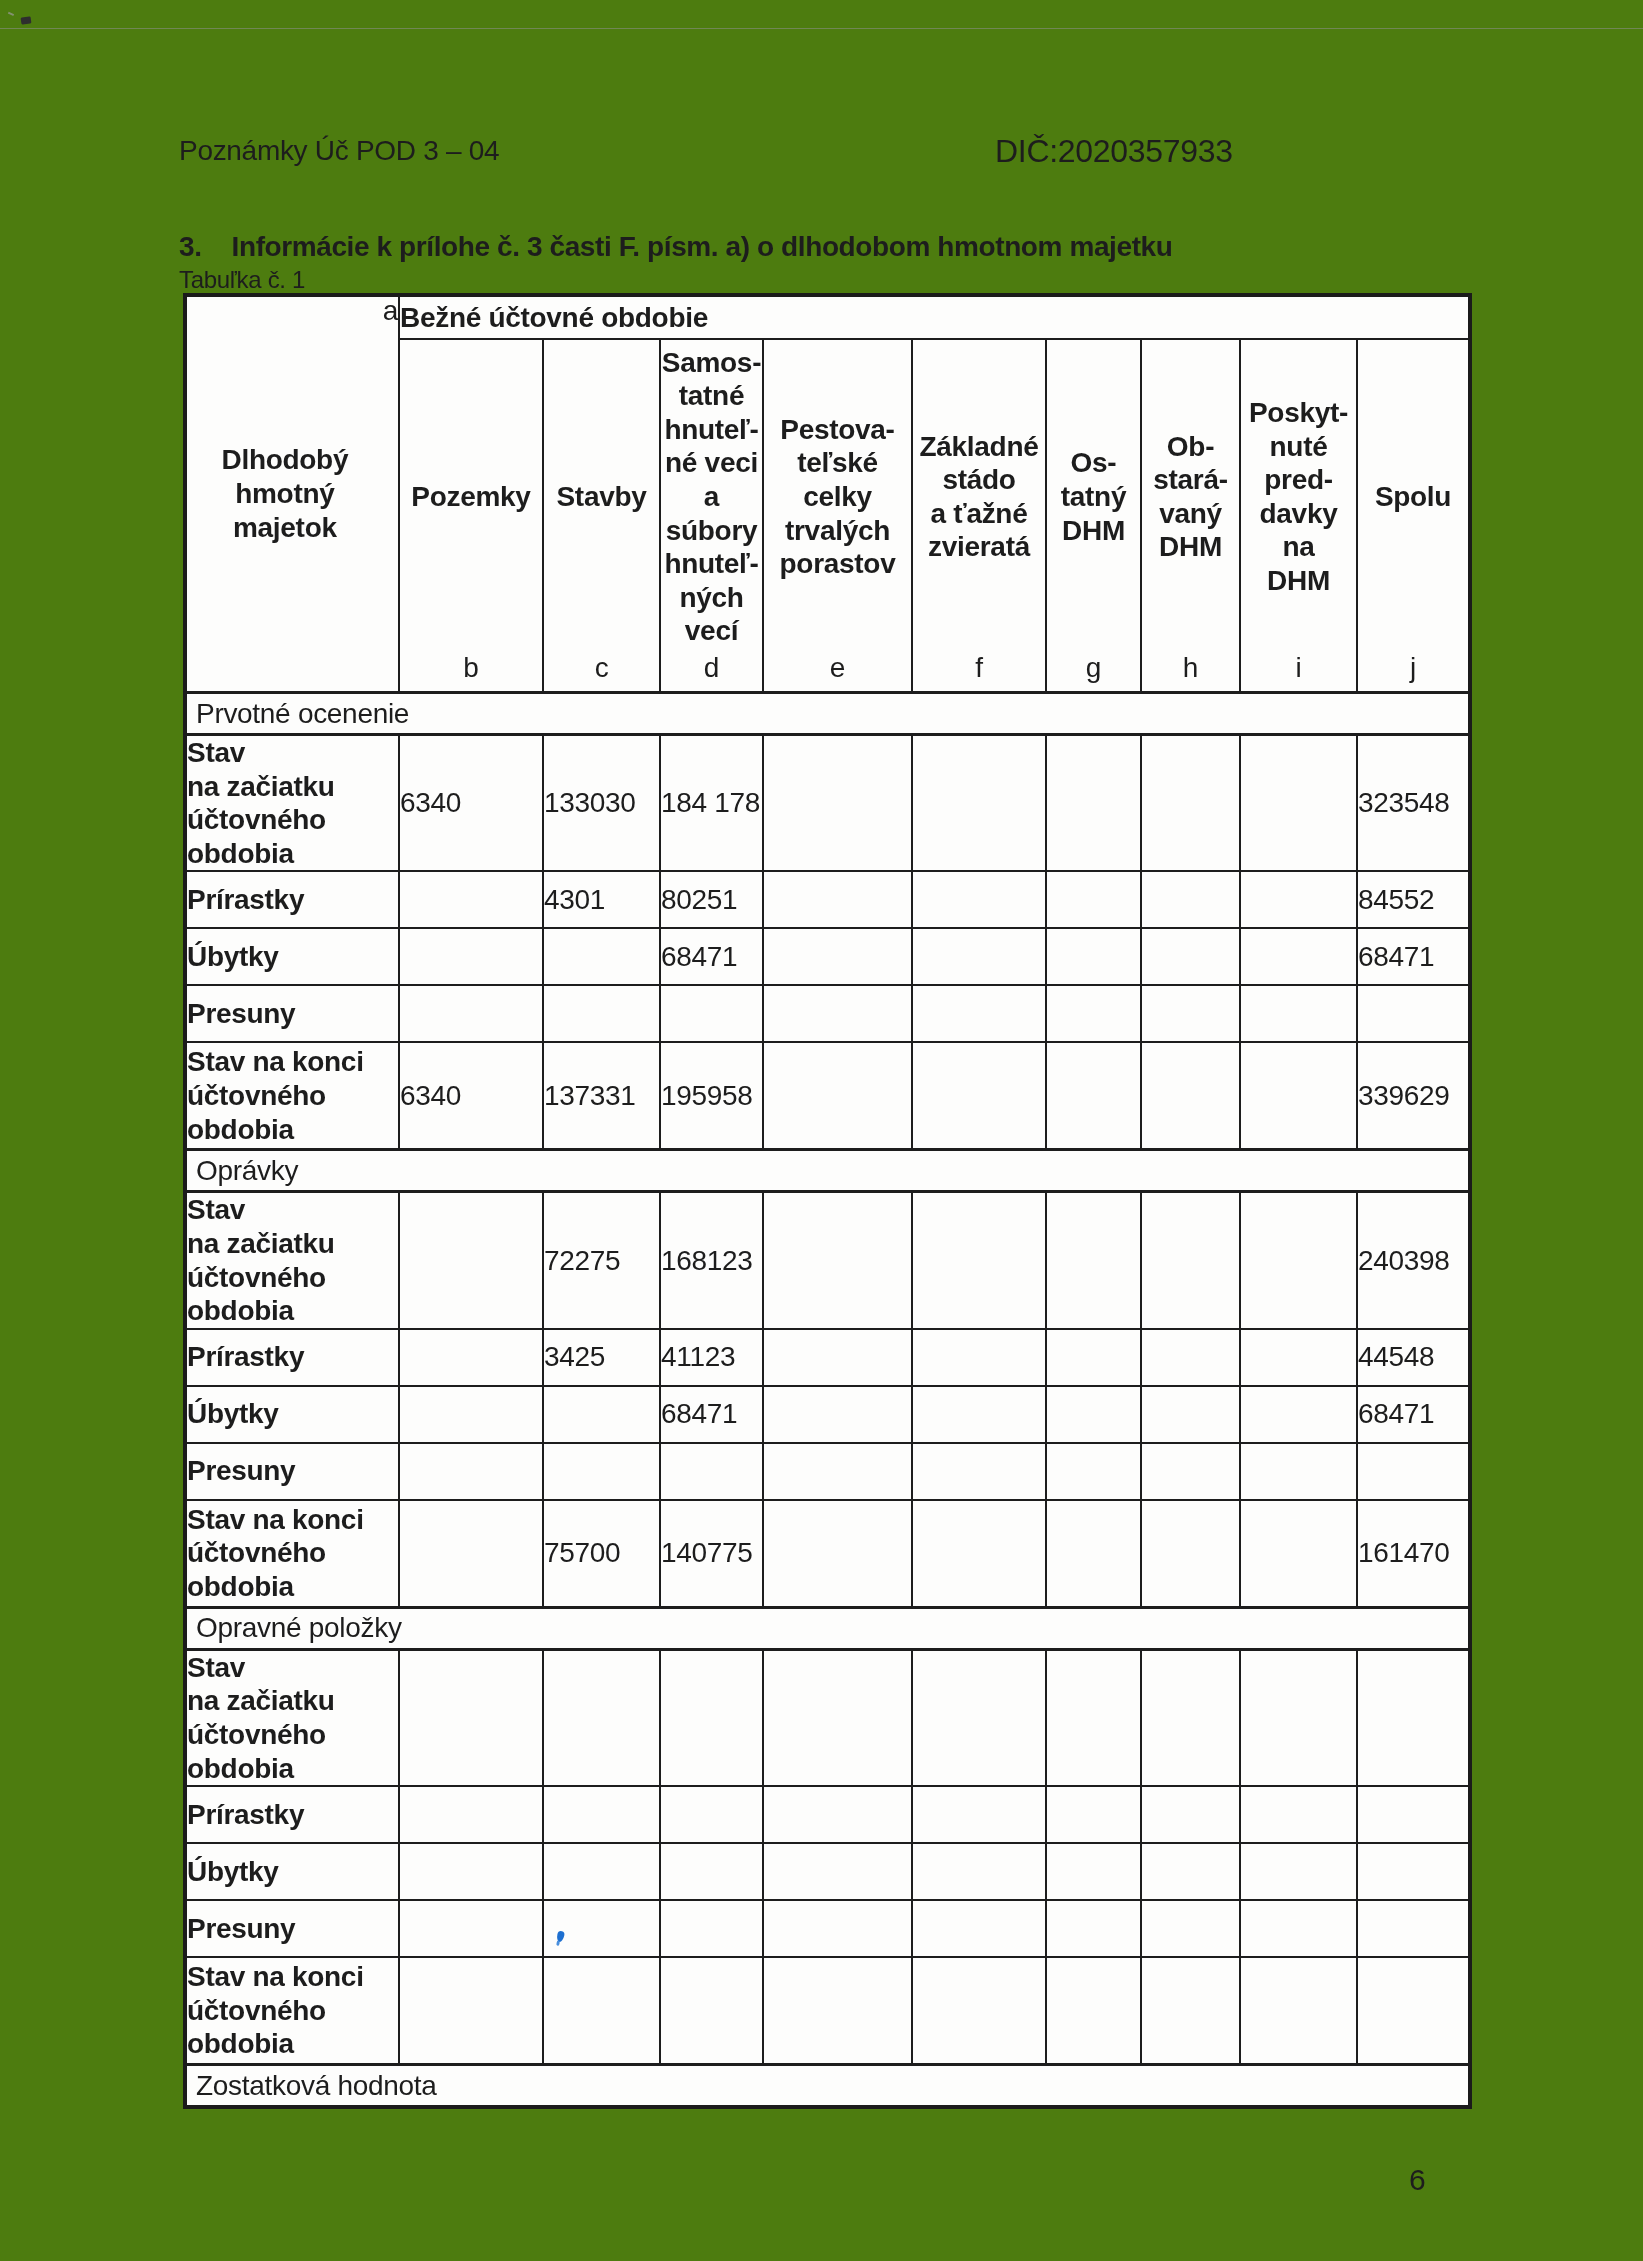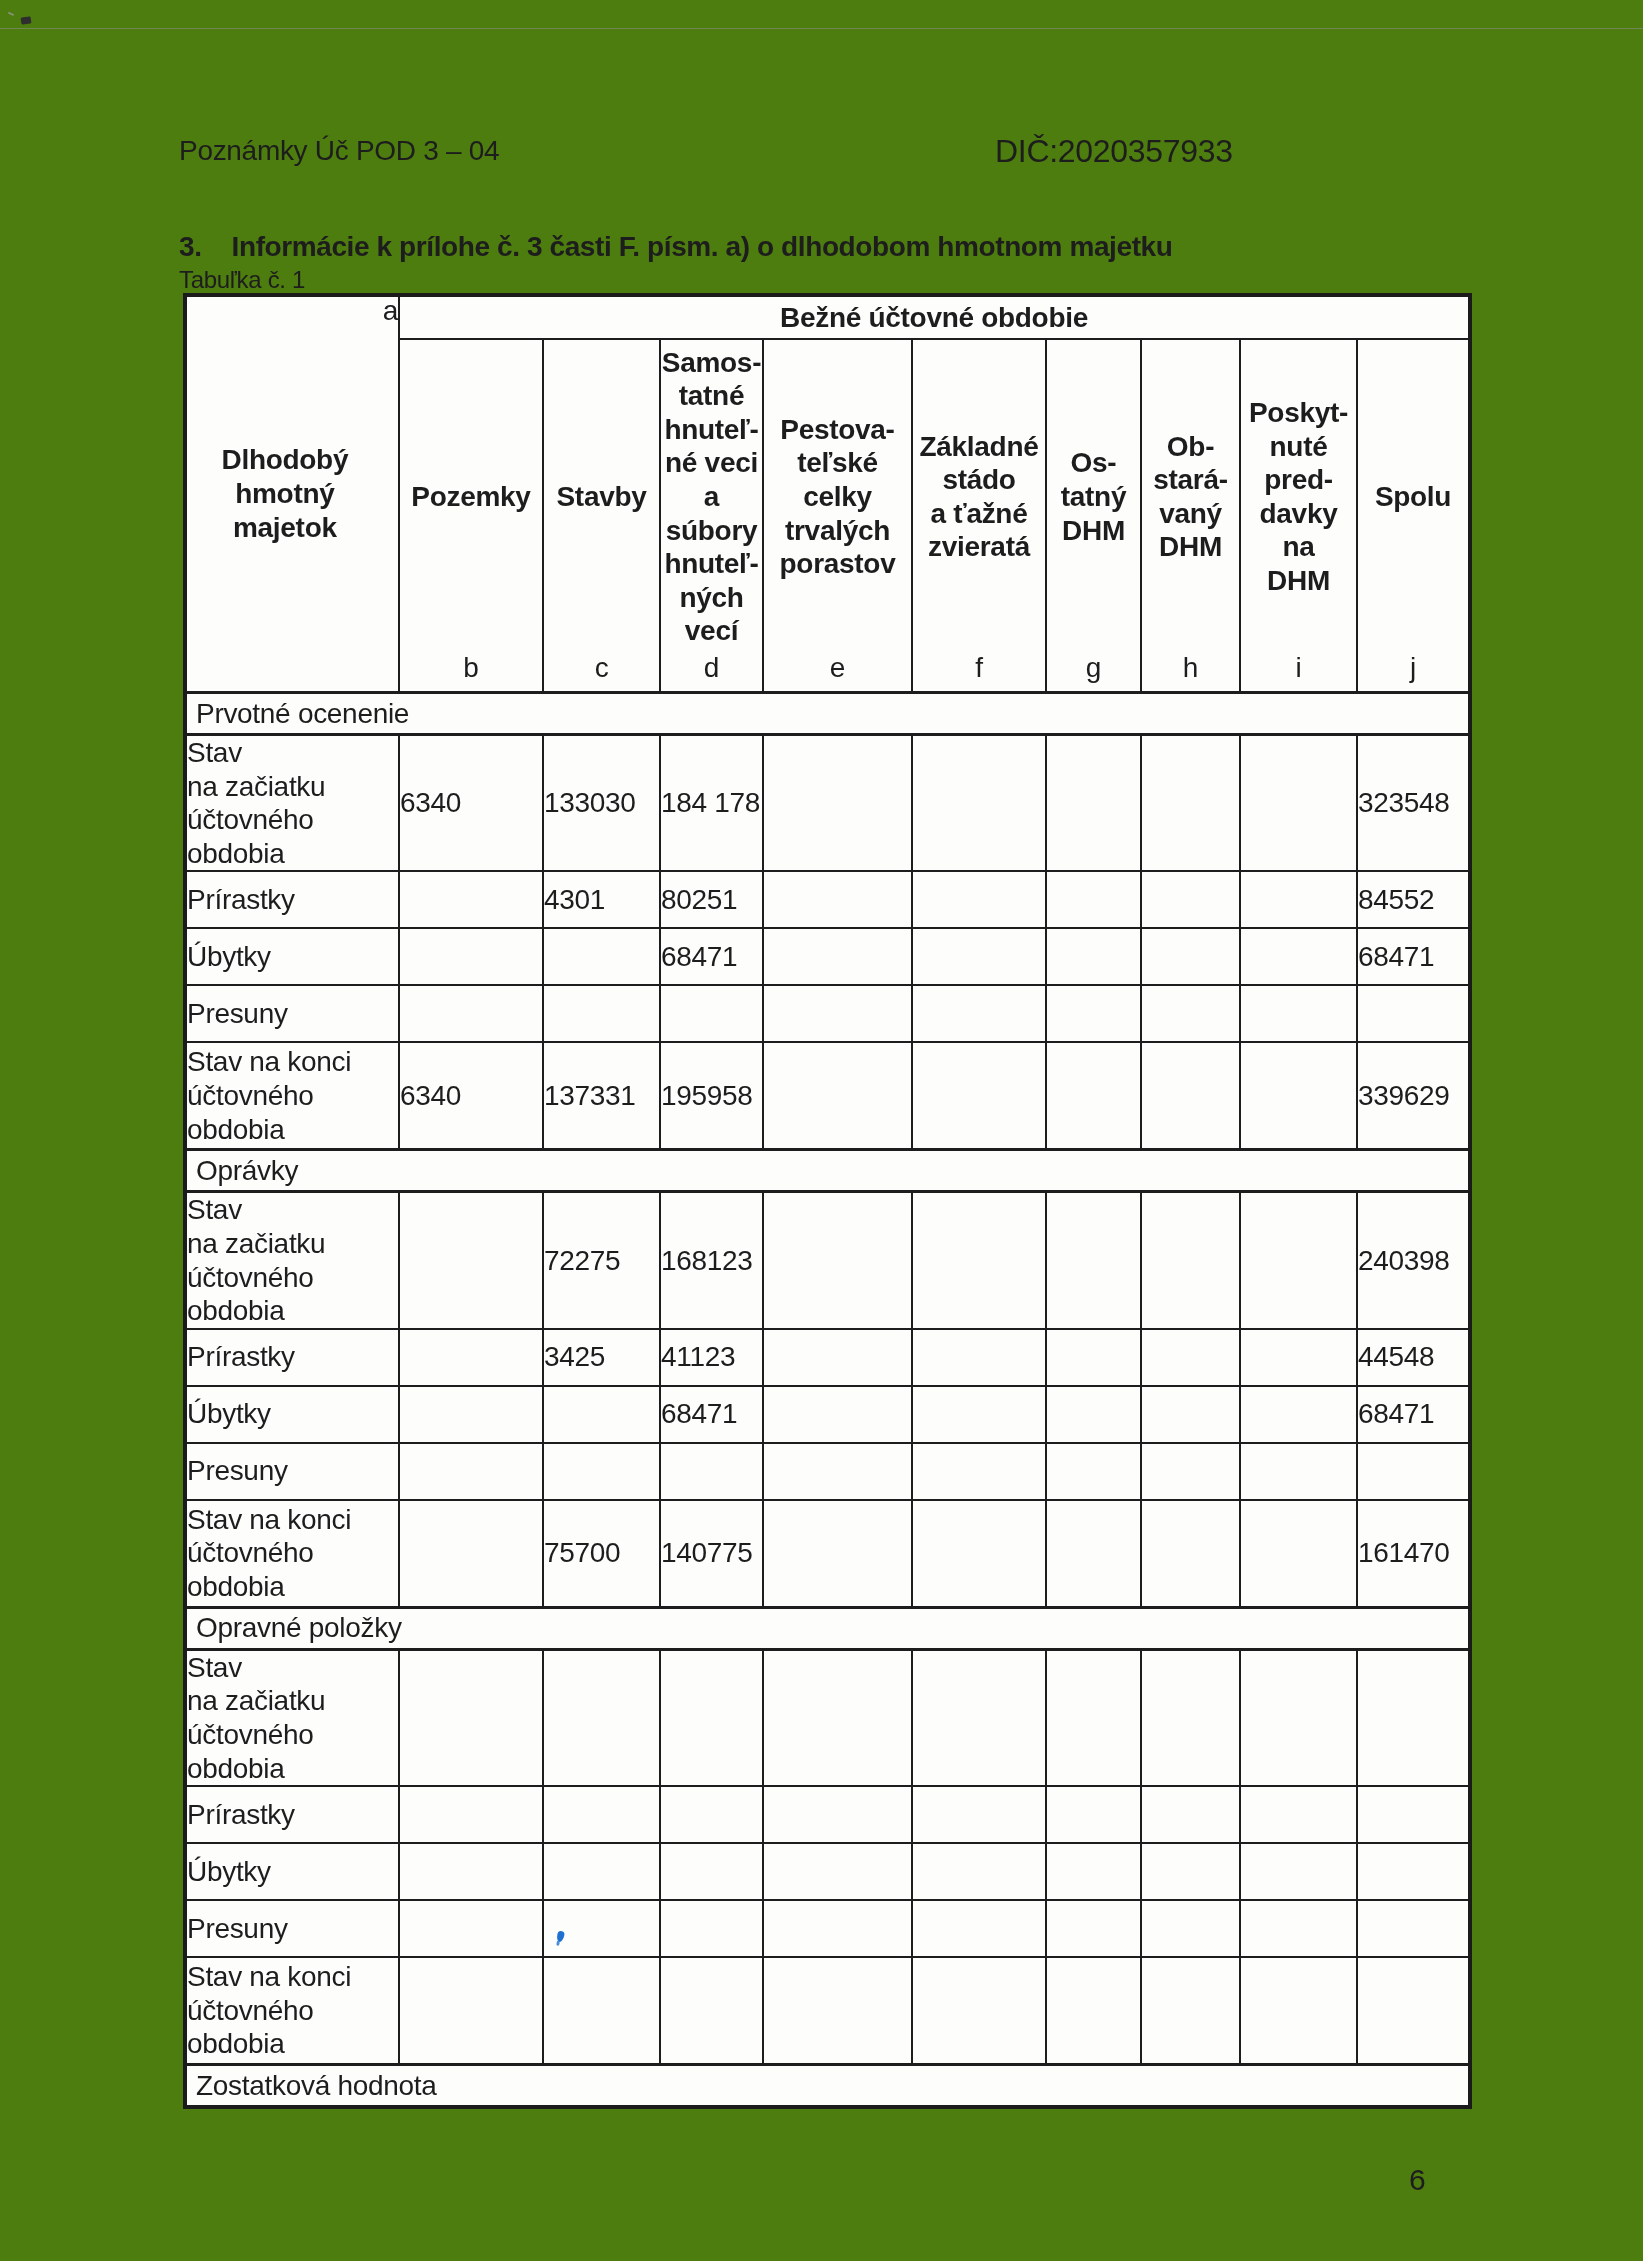--- a/index.html
+++ b/index.html
@@ -58,21 +58,21 @@
     padding: 0;
     font-size: 28px;
     letter-spacing: -0.3px;
     overflow: hidden;
   }
   table.asset-table { border: 4.5px solid #1b1b1b; }
 
   
   td.period-cell {
     height: 41px;
-    text-align: center;
+    text-align: left;
     vertical-align: middle;
     font-weight: bold;
     border-bottom-width: 3.9px;
   }
   td.stub-cell { vertical-align: top; }
   .stub-flex {
     height: 394px;
     display: flex; flex-direction: row; align-items: stretch;
   }
   .stub-title {
@@ -97,21 +97,21 @@
   
   tr.section-row td {
     height: 39px;
     border-top-width: 3.9px;
     border-bottom-width: 3.9px;
     padding-left: 9px;
     vertical-align: middle;
     font-weight: normal;
   }
   td.row-label {
-    font-weight: normal;
+    font-weight: bold;
     padding: 3.9px 5.2px 3.9px 7.7px;
     vertical-align: middle;
     white-space: pre-line;
     line-height: 1.2;
     margin-top: 23px;
   }
   td.cell {
     padding-left: 7.7px;
     vertical-align: middle;
     text-align: left;

